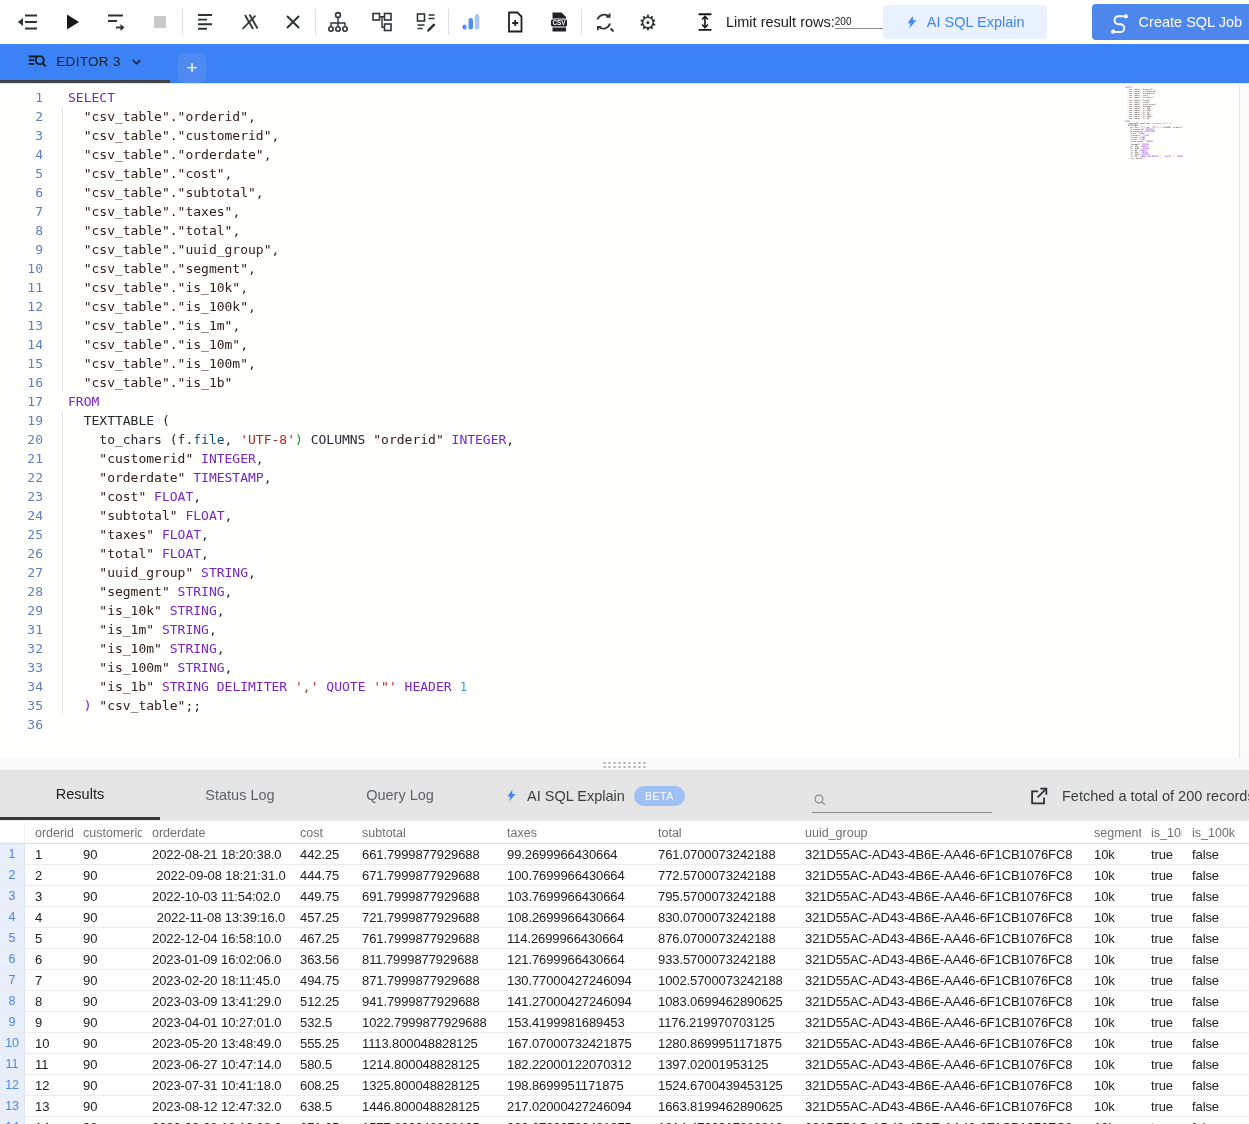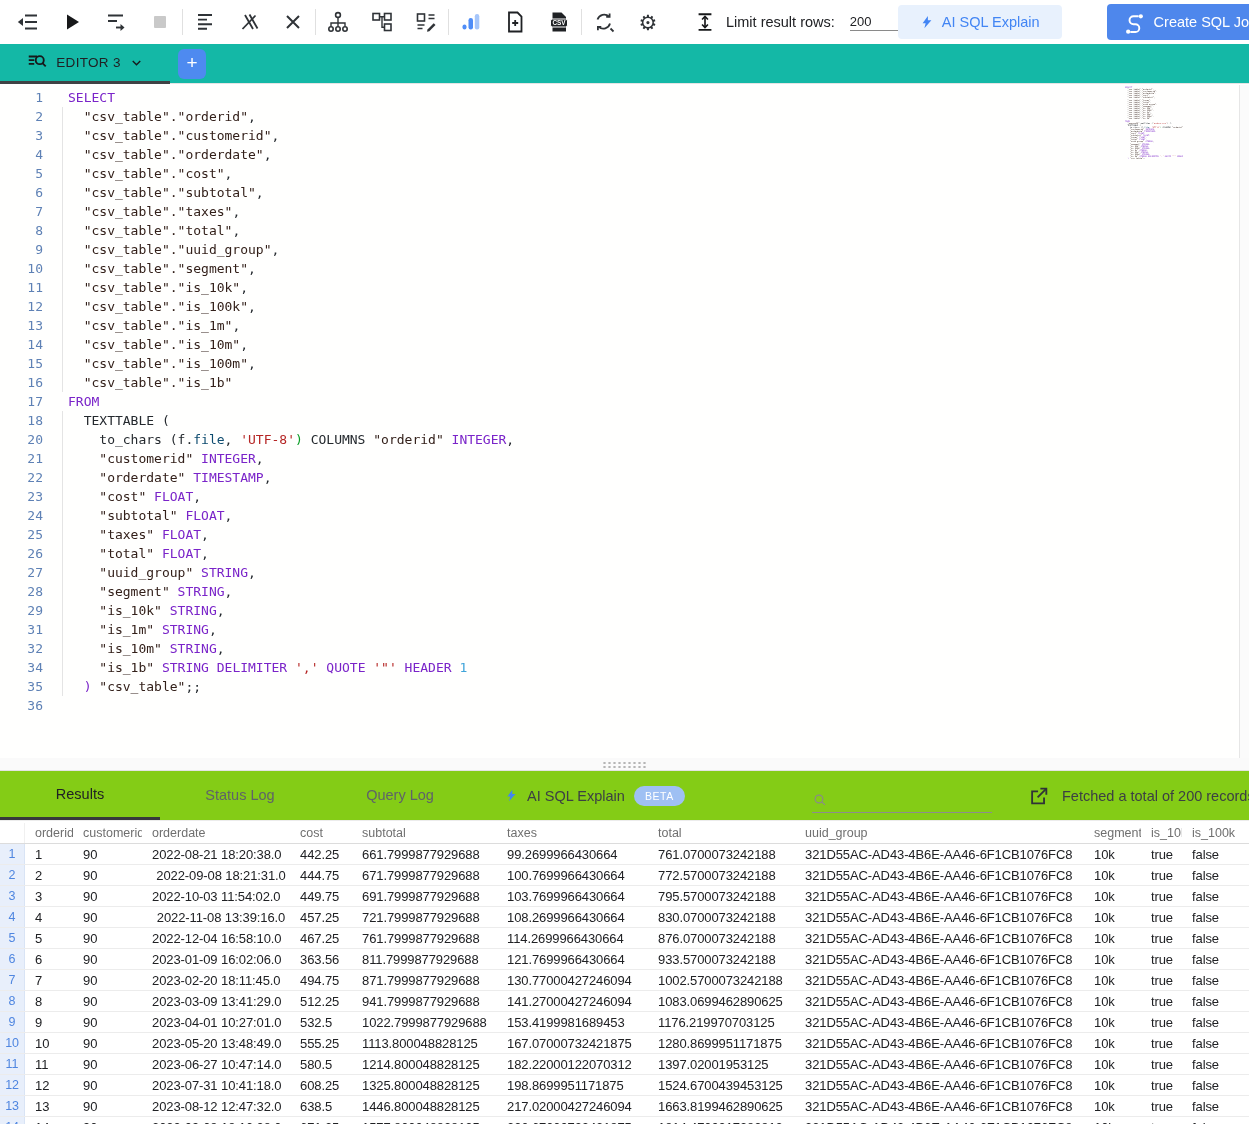--- a/index.html
+++ b/index.html
@@ -7,26 +7,26 @@
   .app { position:relative; width:1249px; height:1124px; background:#fff; overflow:hidden; }
   svg { display:block; }
 
   
   .toolbar { position:absolute; top:0; left:0; right:0; height:44px; display:flex; align-items:center; padding-left:6px; background:#fff; }
   .tbtn { width:44px; height:44px; display:flex; align-items:center; justify-content:center; cursor:pointer; flex:0 0 auto; }
   .tsep { width:1px; height:26px; background:#e0e0e0; flex:0 0 auto; }
   .gear-glyph { font-size:21px; color:#2f3337; line-height:1; }
   .limit-group { display:flex; align-items:center; margin-left:24px; flex:0 0 auto; }
   .limit-label { font-size:14.5px; color:#202124; margin-left:10px; }
-  .limit-input { width:48px; border:none; border-bottom:1.5px solid #8a8a8a; font-size:13px; color:#202124; margin-left:15px; outline:none; font-family:"Liberation Sans",sans-serif; padding-bottom:1px; }
+  .limit-input { width:48px; border:none; border-bottom:1.5px solid #8a8a8a; font-size:10px; color:#202124; margin-left:0; outline:none; font-family:"Liberation Sans",sans-serif; padding-bottom:1px; }
   .btn-ai { margin-left:auto; height:34px; padding:0 22px; background:#e8f1fd; border-radius:4px; display:flex; align-items:center; gap:8px; color:#4285f4; font-size:14.5px; cursor:pointer; flex:0 0 auto; }
   .btn-job { margin-left:45px; margin-right:9px; height:36px; padding:0 16px; background:#4e87ec; border-radius:4px; display:flex; align-items:center; gap:8px; color:#fff; font-size:14.5px; cursor:pointer; flex:0 0 auto; }
 
   
-  .tabbar { position:absolute; top:44px; left:0; right:0; height:40px; display:flex; align-items:center; border-bottom:1px solid #e4e4e4; background:#14b8a6; }
+  .tabbar { position:absolute; top:44px; left:0; right:0; height:40px; display:flex; align-items:flex-end; border-bottom:1px solid #e4e4e4; background:#3b82f6; }
   .etab { width:170px; height:40px; display:flex; align-items:center; justify-content:center; gap:8px; border-bottom:3px solid #3f4245; cursor:pointer; }
   .etab-label { font-size:13.5px; color:#202124; letter-spacing:.3px; }
   .add-tab { width:28px; height:30px; margin-left:8px; background:#4e8af0; border-radius:6px; color:#fff; font-size:19px; display:flex; align-items:center; justify-content:center; cursor:pointer; line-height:1; padding-bottom:2px; }
 
   
   .editor { position:absolute; top:85px; left:0; width:1239px; height:673px; overflow:hidden; background:#fffffe; padding-top:3px; }
   .code-line { display:flex; height:19px; line-height:19px; font-size:13px; font-family:"DejaVu Sans Mono", monospace; }
   .ln { width:43px; min-width:43px; text-align:right; color:#5e81b5; user-select:none; }
   .lc { position:relative; padding-left:25px; white-space:pre; }
   .lc.guide::before { content:""; position:absolute; left:19px; top:0; bottom:0; border-left:1px solid #e4e4e4; }
@@ -35,21 +35,21 @@
   .minimap { position:absolute; top:86px; right:66px; width:58px; height:120px; overflow:hidden; pointer-events:auto; }
   .mml { height:2.1px; line-height:2.1px; font-size:2px; white-space:pre; font-family:"DejaVu Sans Mono",monospace; overflow:hidden; }
   .scroll-track { position:absolute; top:85px; right:0; width:10px; height:673px; background:#fbfbfb; border-left:1px solid #e6e6e6; }
 
   
   .splitter { position:absolute; top:758px; left:0; right:0; height:12px; background:#fafafa; display:flex; align-items:center; justify-content:center; }
   .grip { width:46px; height:7px; background-image:radial-gradient(circle,#b5b5b5 1px,transparent 1.3px); background-size:5px 4px; cursor:row-resize; }
 
   
   .results { position:absolute; top:770px; left:0; right:0; height:354px; overflow:hidden; border-top:1px solid #e3e3e3; }
-  .rtabs { position:relative; height:50px; background:#84cc16; display:flex; border-bottom:1px solid #ececec; }
+  .rtabs { position:relative; height:50px; background:#e5e5e5; display:flex; border-bottom:1px solid #ececec; }
   .rtab { width:160px; text-align:center; line-height:49px; font-size:14.5px; color:#5f6368; cursor:pointer; }
   .rtab.active { color:#202124; border-bottom:3px solid #37393b; line-height:47px; }
   .rtab-ai { width:230px; display:flex; align-items:center; justify-content:center; gap:9px; cursor:pointer; color:#3c4043; font-size:14.5px; }
   .beta { background:#9fc0f3; color:#fff; font-size:10.5px; letter-spacing:.6px; border-radius:11px; padding:4px 11px; }
   .rsearch { position:absolute; left:812px; top:10px; width:180px; height:32px; border-bottom:1px solid #8d8d8d; display:flex; align-items:flex-end; padding-bottom:4px; gap:6px; }
   .rsearch input { border:none; outline:none; background:transparent; width:150px; font-size:13px; font-family:"Liberation Sans",sans-serif; }
   .export-btn { position:absolute; left:1028px; top:14px; width:22px; height:22px; cursor:pointer; }
   .fetched { position:absolute; left:1062px; top:0; line-height:50px; font-size:14.5px; color:#3c4043; white-space:nowrap; }
 
   
@@ -274,21 +274,21 @@
         </div>
         <div class="code-line">
           <div class="ln">16</div>
           <div class="lc guide"><span class="tk-p">  </span><span class="tk-i">"csv_table"."is_1b"</span></div>
         </div>
         <div class="code-line">
           <div class="ln">17</div>
           <div class="lc"><span class="tk-k">FROM</span></div>
         </div>
         <div class="code-line">
-          <div class="ln">18</div>
+          <div class="ln">19</div>
           <div class="lc guide"><span class="tk-p">  TEXTTABLE (</span></div>
         </div>
         <div class="code-line">
           <div class="ln">20</div>
           <div class="lc guide"><span class="tk-p">    to_chars (f.</span><span class="tk-v">file</span><span class="tk-p">, </span><span class="tk-s">'UTF-8'</span><span class="tk-g">)</span><span class="tk-p"> COLUMNS </span><span class="tk-i">"orderid"</span><span class="tk-p"> </span><span class="tk-k">INTEGER</span><span class="tk-p">,</span></div>
         </div>
         <div class="code-line">
           <div class="ln">21</div>
           <div class="lc guide"><span class="tk-p">    </span><span class="tk-i">"customerid"</span><span class="tk-p"> </span><span class="tk-k">INTEGER</span><span class="tk-p">,</span></div>
         </div>
@@ -324,20 +324,24 @@
           <div class="ln">29</div>
           <div class="lc guide"><span class="tk-p">    </span><span class="tk-i">"is_10k"</span><span class="tk-p"> </span><span class="tk-k">STRING</span><span class="tk-p">,</span></div>
         </div>
         <div class="code-line">
           <div class="ln">31</div>
           <div class="lc guide"><span class="tk-p">    </span><span class="tk-i">"is_1m"</span><span class="tk-p"> </span><span class="tk-k">STRING</span><span class="tk-p">,</span></div>
         </div>
         <div class="code-line">
           <div class="ln">32</div>
           <div class="lc guide"><span class="tk-p">    </span><span class="tk-i">"is_10m"</span><span class="tk-p"> </span><span class="tk-k">STRING</span><span class="tk-p">,</span></div>
+        </div>
+        <div class="code-line">
+          <div class="ln">33</div>
+          <div class="lc guide"><span class="tk-p">    </span><span class="tk-i">"is_100m"</span><span class="tk-p"> </span><span class="tk-k">STRING</span><span class="tk-p">,</span></div>
         </div>
         <div class="code-line">
           <div class="ln">34</div>
           <div class="lc guide"><span class="tk-p">    </span><span class="tk-i">"is_1b"</span><span class="tk-p"> </span><span class="tk-k">STRING</span><span class="tk-p"> </span><span class="tk-k">DELIMITER</span><span class="tk-p"> </span><span class="tk-s">','</span><span class="tk-p"> </span><span class="tk-k">QUOTE</span><span class="tk-p"> </span><span class="tk-s">'"'</span><span class="tk-p"> </span><span class="tk-k">HEADER</span><span class="tk-p"> </span><span class="tk-n">1</span></div>
         </div>
         <div class="code-line">
           <div class="ln">35</div>
           <div class="lc guide"><span class="tk-p">  </span><span class="tk-k">)</span><span class="tk-p"> </span><span class="tk-i">"csv_table"</span><span class="tk-p">;;</span></div>
         </div>
         <div class="code-line">

